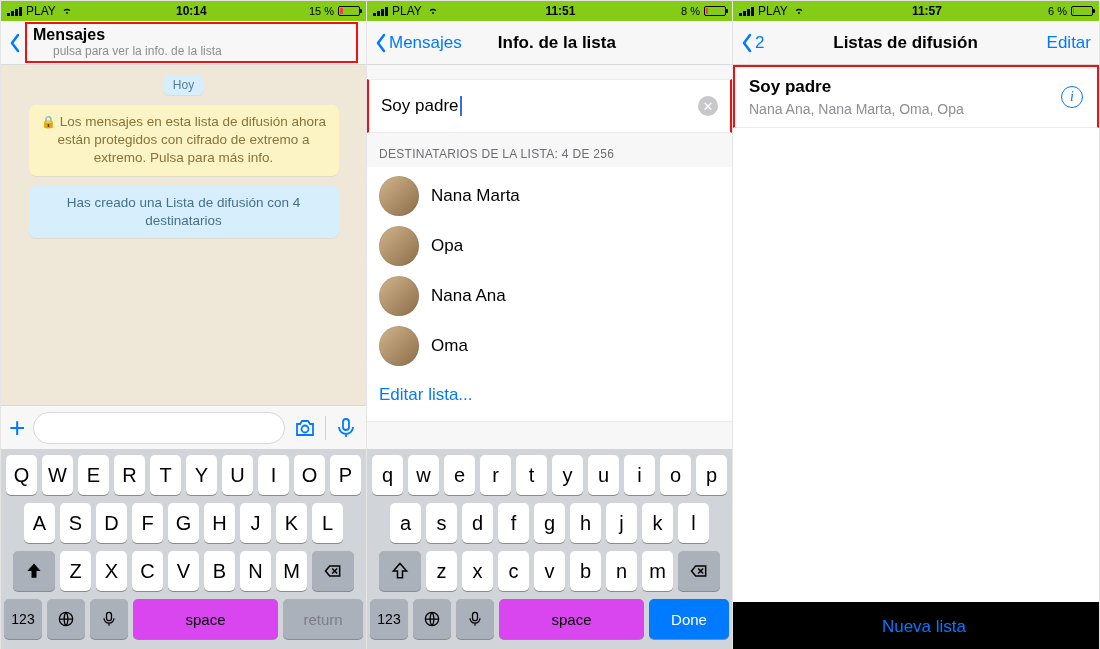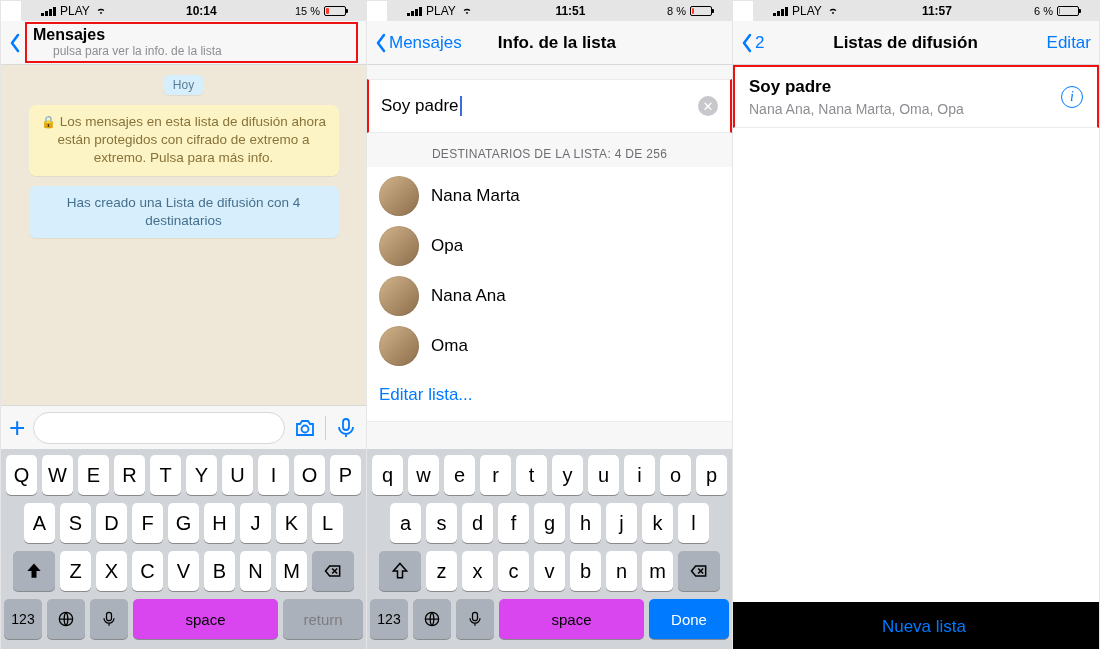--- a/index.html
+++ b/index.html
@@ -2,21 +2,21 @@
 <html><head>
 <meta charset="utf-8">
 <style>
   * { box-sizing: border-box; margin: 0; padding: 0; }
   body { font-family: -apple-system, BlinkMacSystemFont, "Helvetica Neue", Arial, sans-serif; background: #fff; }
   .stage { width: 1100px; height: 649px; display: flex; border:1px solid #e5e5e5; }
   .screen { width: 366.6px; height: 649px; position: relative; background: #fff; display:flex; flex-direction:column; border-right:1px solid #e5e5e5; }
   .screen:last-child { border-right:none; }
 
   
-  .status { height: 20px; display:flex; align-items:center; justify-content:space-between; padding:0 20px; font-size:12px; color:#000; background:#e5e5e5;margin-left:20px; }
+  .status { height: 20px; display:flex; align-items:center; justify-content:space-between; padding:0 6px; font-size:12px; color:#000; background:#84cc16; }
   .status .left, .status .right { display:flex; align-items:center; gap:4px; }
   .bars { display:flex; gap:1px; align-items:flex-end; height:10px;}
   .bars i{ width:3px; background:#000; display:block;}
   .bars i:nth-child(1){height:3px;} .bars i:nth-child(2){height:5px;} .bars i:nth-child(3){height:7px;} .bars i:nth-child(4){height:9px;}
   .wifi { width:14px; height:10px; }
   .battery { display:flex; align-items:center; gap:2px;}
   .bshell{ width:22px; height:10px; border:1px solid #000; border-radius:2px; position:relative;}
   .bshell::after{content:"";position:absolute; right:-3px; top:2px; width:2px; height:4px; background:#000; border-radius:0 1px 1px 0;}
   .bfill{ position:absolute; left:1px; top:1px; bottom:1px; border-radius:1px; background:#ff3b30;}
   .time { font-weight:600; font-size:12px; }
@@ -62,21 +62,21 @@
   .k123 { flex:0 0 38px; background:#abb1ba; font-size:14px;}
   .kglobe, .kmic { flex:0 0 38px; background:#abb1ba;}
   .ksvg{width:20px;height:20px;}
 
   
   .s2body { flex:1; background:#f7f7f8; overflow:hidden;}
   .namecell { background:#fff; height:54px; display:flex; align-items:center; padding:0 12px; gap:8px; border-top:1px solid rgba(0,0,0,.08); border-bottom:1px solid rgba(0,0,0,.08);}
   .namecell .txt { font-size:17px; color:#000; flex:1; position:relative;}
   .cursor { display:inline-block; width:2px; height:20px; background:#3b6dd8; vertical-align:middle; margin-left:1px;}
   .clear { width:20px;height:20px;border-radius:10px;background:#c7c7cc;display:flex;align-items:center;justify-content:center;color:#fff;font-size:13px;}
-  .secthdr { font-size:12px; color:#6d6d72; padding:14px 12px 6px 12px; letter-spacing:.3px;text-align:center;}
+  .secthdr { font-size:12px; color:#6d6d72; padding:14px 12px 6px 12px; letter-spacing:.3px;}
   .contacts { background:#fff; padding:4px 0;}
   .crow { display:flex; align-items:center; gap:12px; height:50px; padding:0 12px;}
   .avatar { width:40px;height:40px;border-radius:20px; background:linear-gradient(135deg,#d2b48c,#8b6d4a); box-shadow:inset 0 0 0 1px rgba(0,0,0,.05);}
   .cname { font-size:17px; color:#000;}
   .editlist { display:block; padding:10px 12px 16px 12px; color:#007aff; font-size:17px; background:#fff; border-bottom:1px solid rgba(0,0,0,.08);}
 
   
   .s3body { flex:1; background:#fff;}
   .listcell { padding:10px 14px; display:flex; align-items:center; gap:10px; border-bottom:1px solid rgba(0,0,0,.08);}
   .listcell .col { flex:1;}

